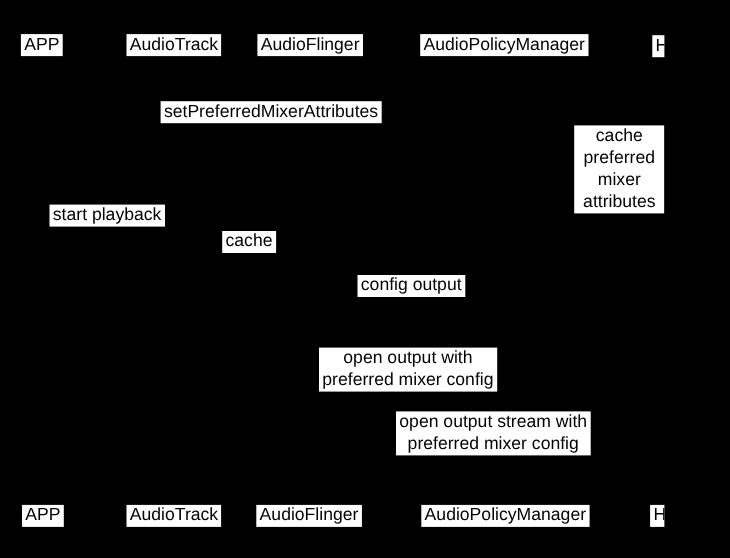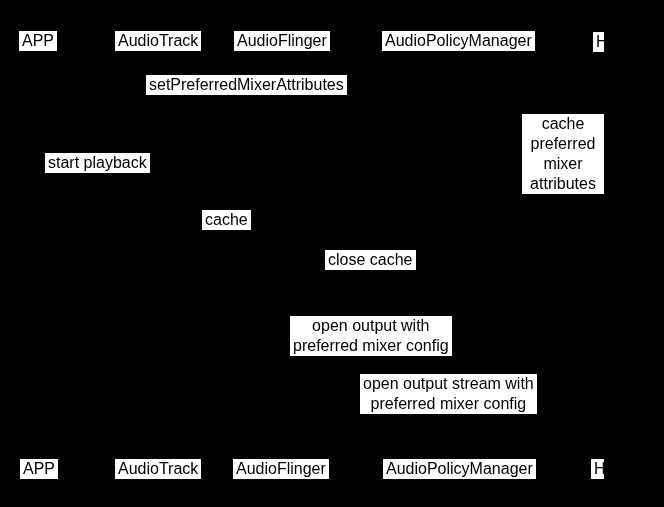--- a/index.html
+++ b/index.html
@@ -27,30 +27,30 @@
 <body>
 
 <div id="canvas">
 
   <div class="lbl single" style="left:19px; top:31px;">APP</div>
   <div class="lbl single" style="left:115px; top:31px;">AudioTrack</div>
   <div class="lbl single" style="left:234px; top:31px;">AudioFlinger</div>
   <div class="lbl single" style="left:382px; top:31px;">AudioPolicyManager</div>
   <div class="lbl single" style="left:593px; top:32px;">HAL</div>
 
-  <div class="lbl single" style="left:146px; top:75px;text-align:right;">setPreferredMixerAttributes</div>
+  <div class="lbl single" style="left:146px; top:92px;text-align:right;">setPreferredMixerAttributes</div>
 
   <div class="lbl" style="left:482px; top:114px;margin-left:40px;">cache preferred
 mixer attributes</div>
 
-  <div class="lbl single" style="left:45px; top:153px;text-align:center;">start playback</div>
+  <div class="lbl single" style="left:45px; top:186px;text-align:center;">start playback</div>
 
   <div class="lbl single" style="left:202px; top:210px;">cache</div>
 
-  <div class="lbl single" style="left:325px; top:250px;">close cache</div>
+  <div class="lbl single" style="left:325px; top:250px;">config output</div>
 
 
   <div class="lbl" style="left:290px; top:316px;">open output with
 preferred mixer config</div>
 
   <div class="lbl" style="left:360px; top:374px;">open output stream with
 preferred mixer config</div>
 
   <div class="lbl single" style="left:20px; top:459px;">APP</div>
   <div class="lbl single" style="left:115px; top:459px;">AudioTrack</div>

